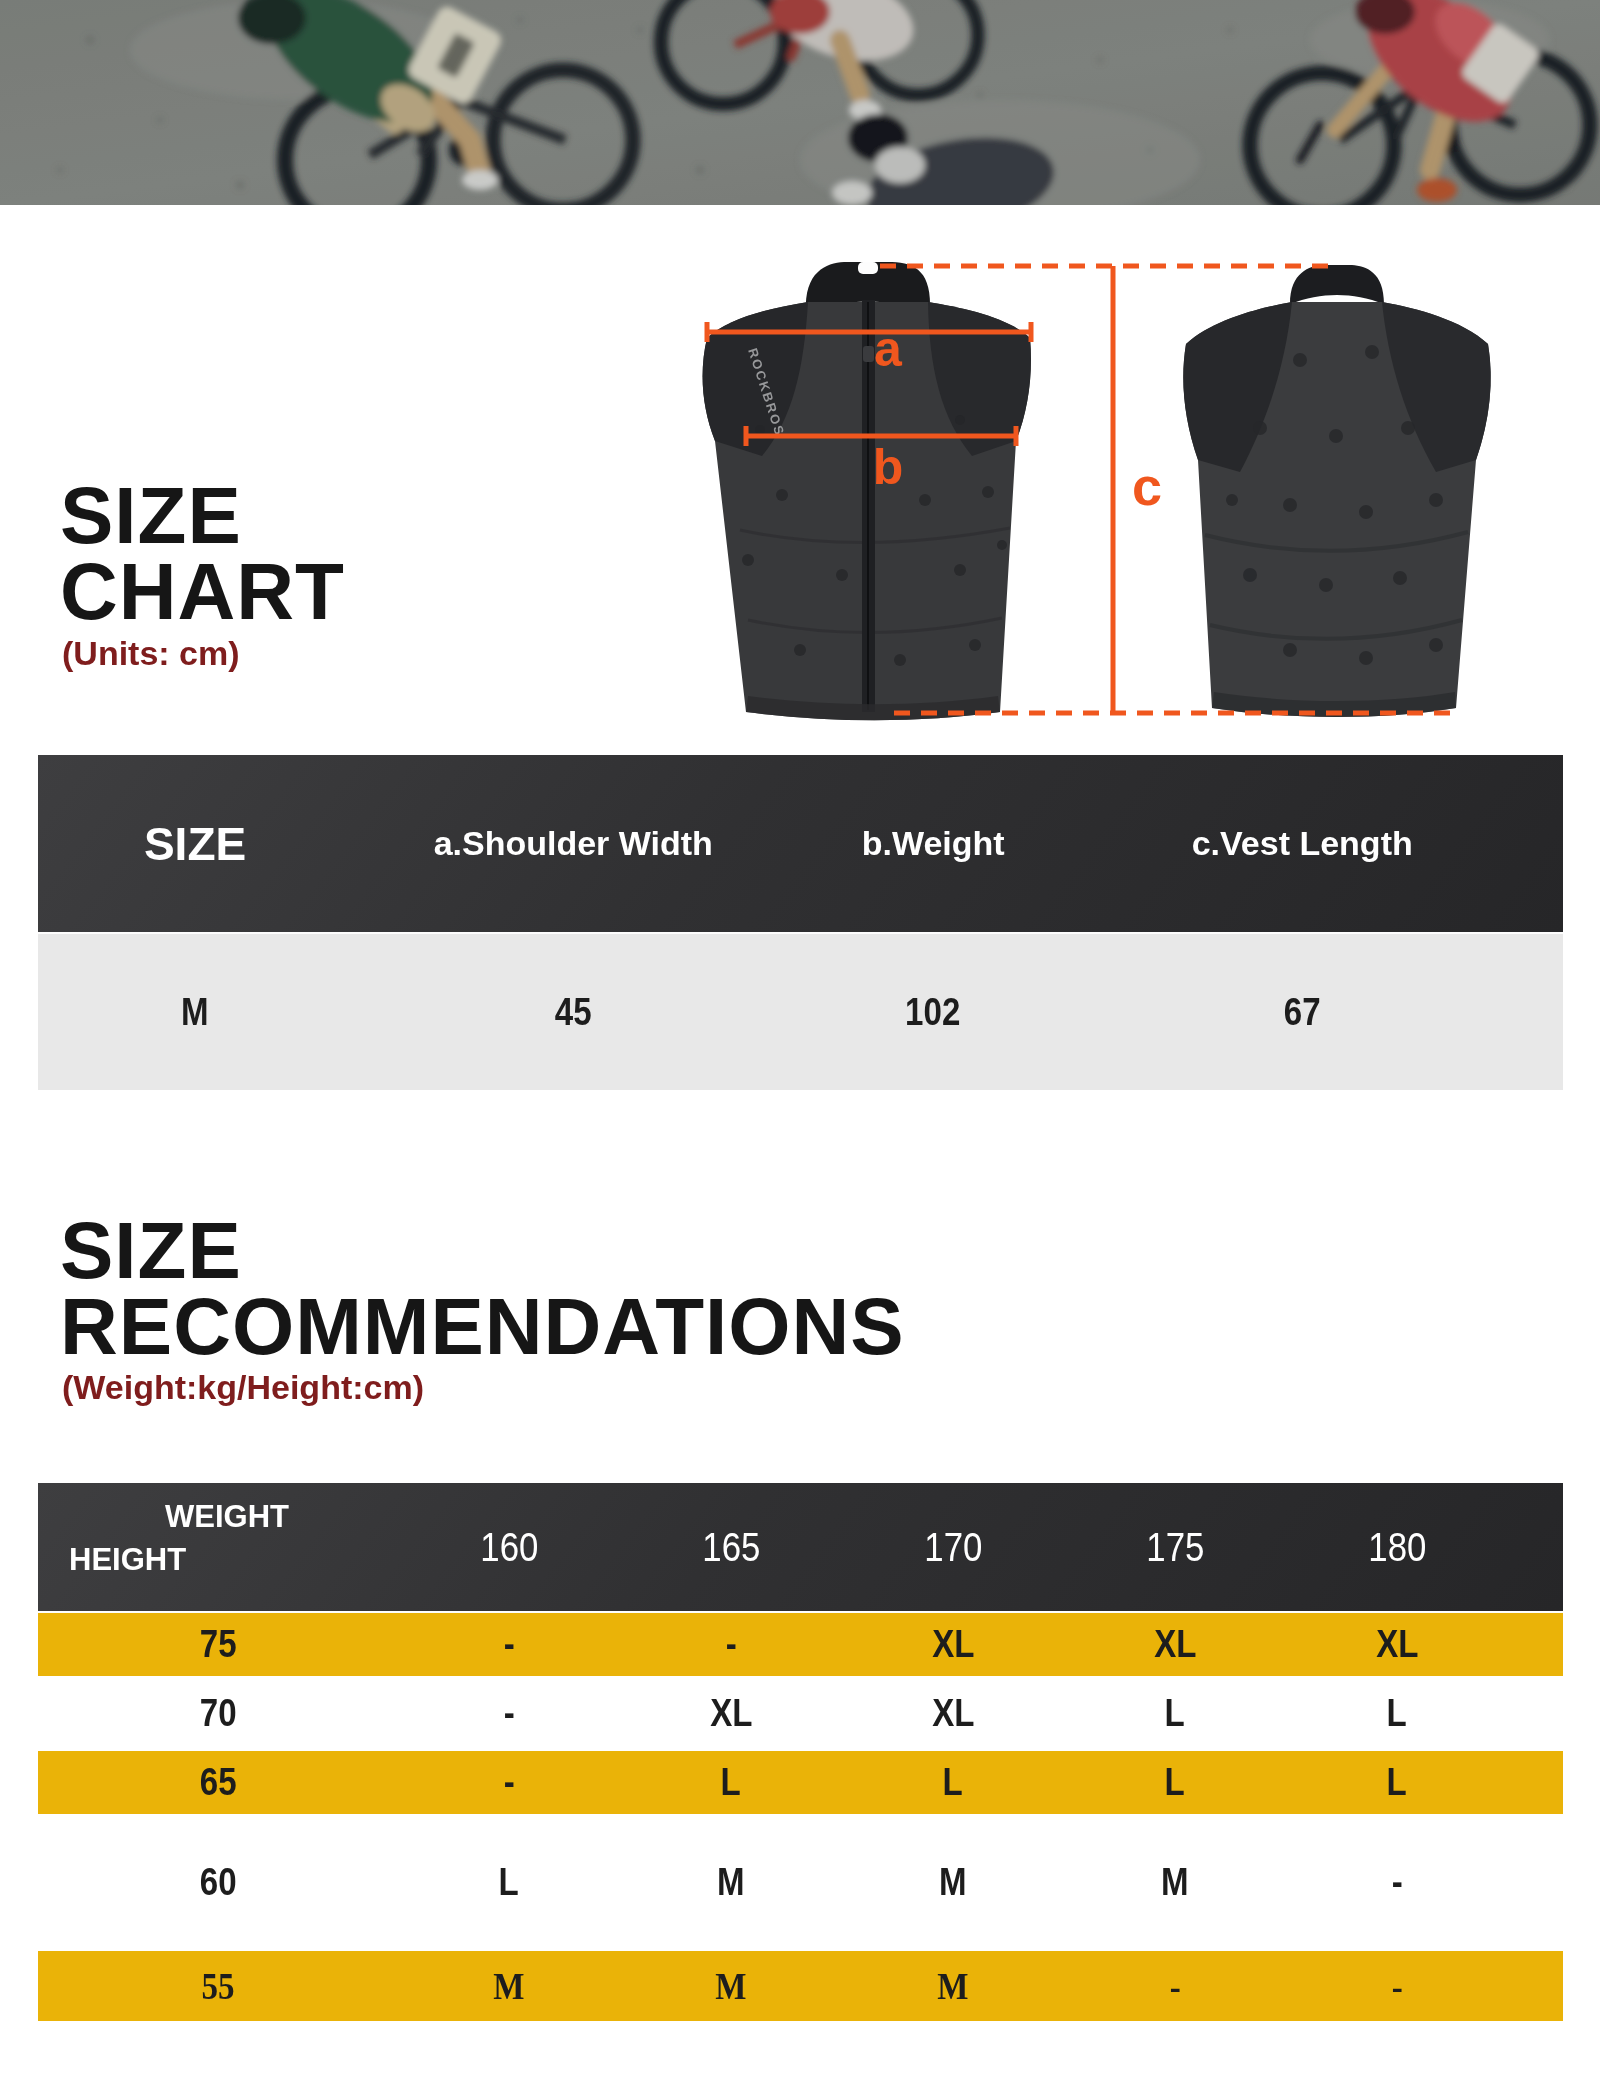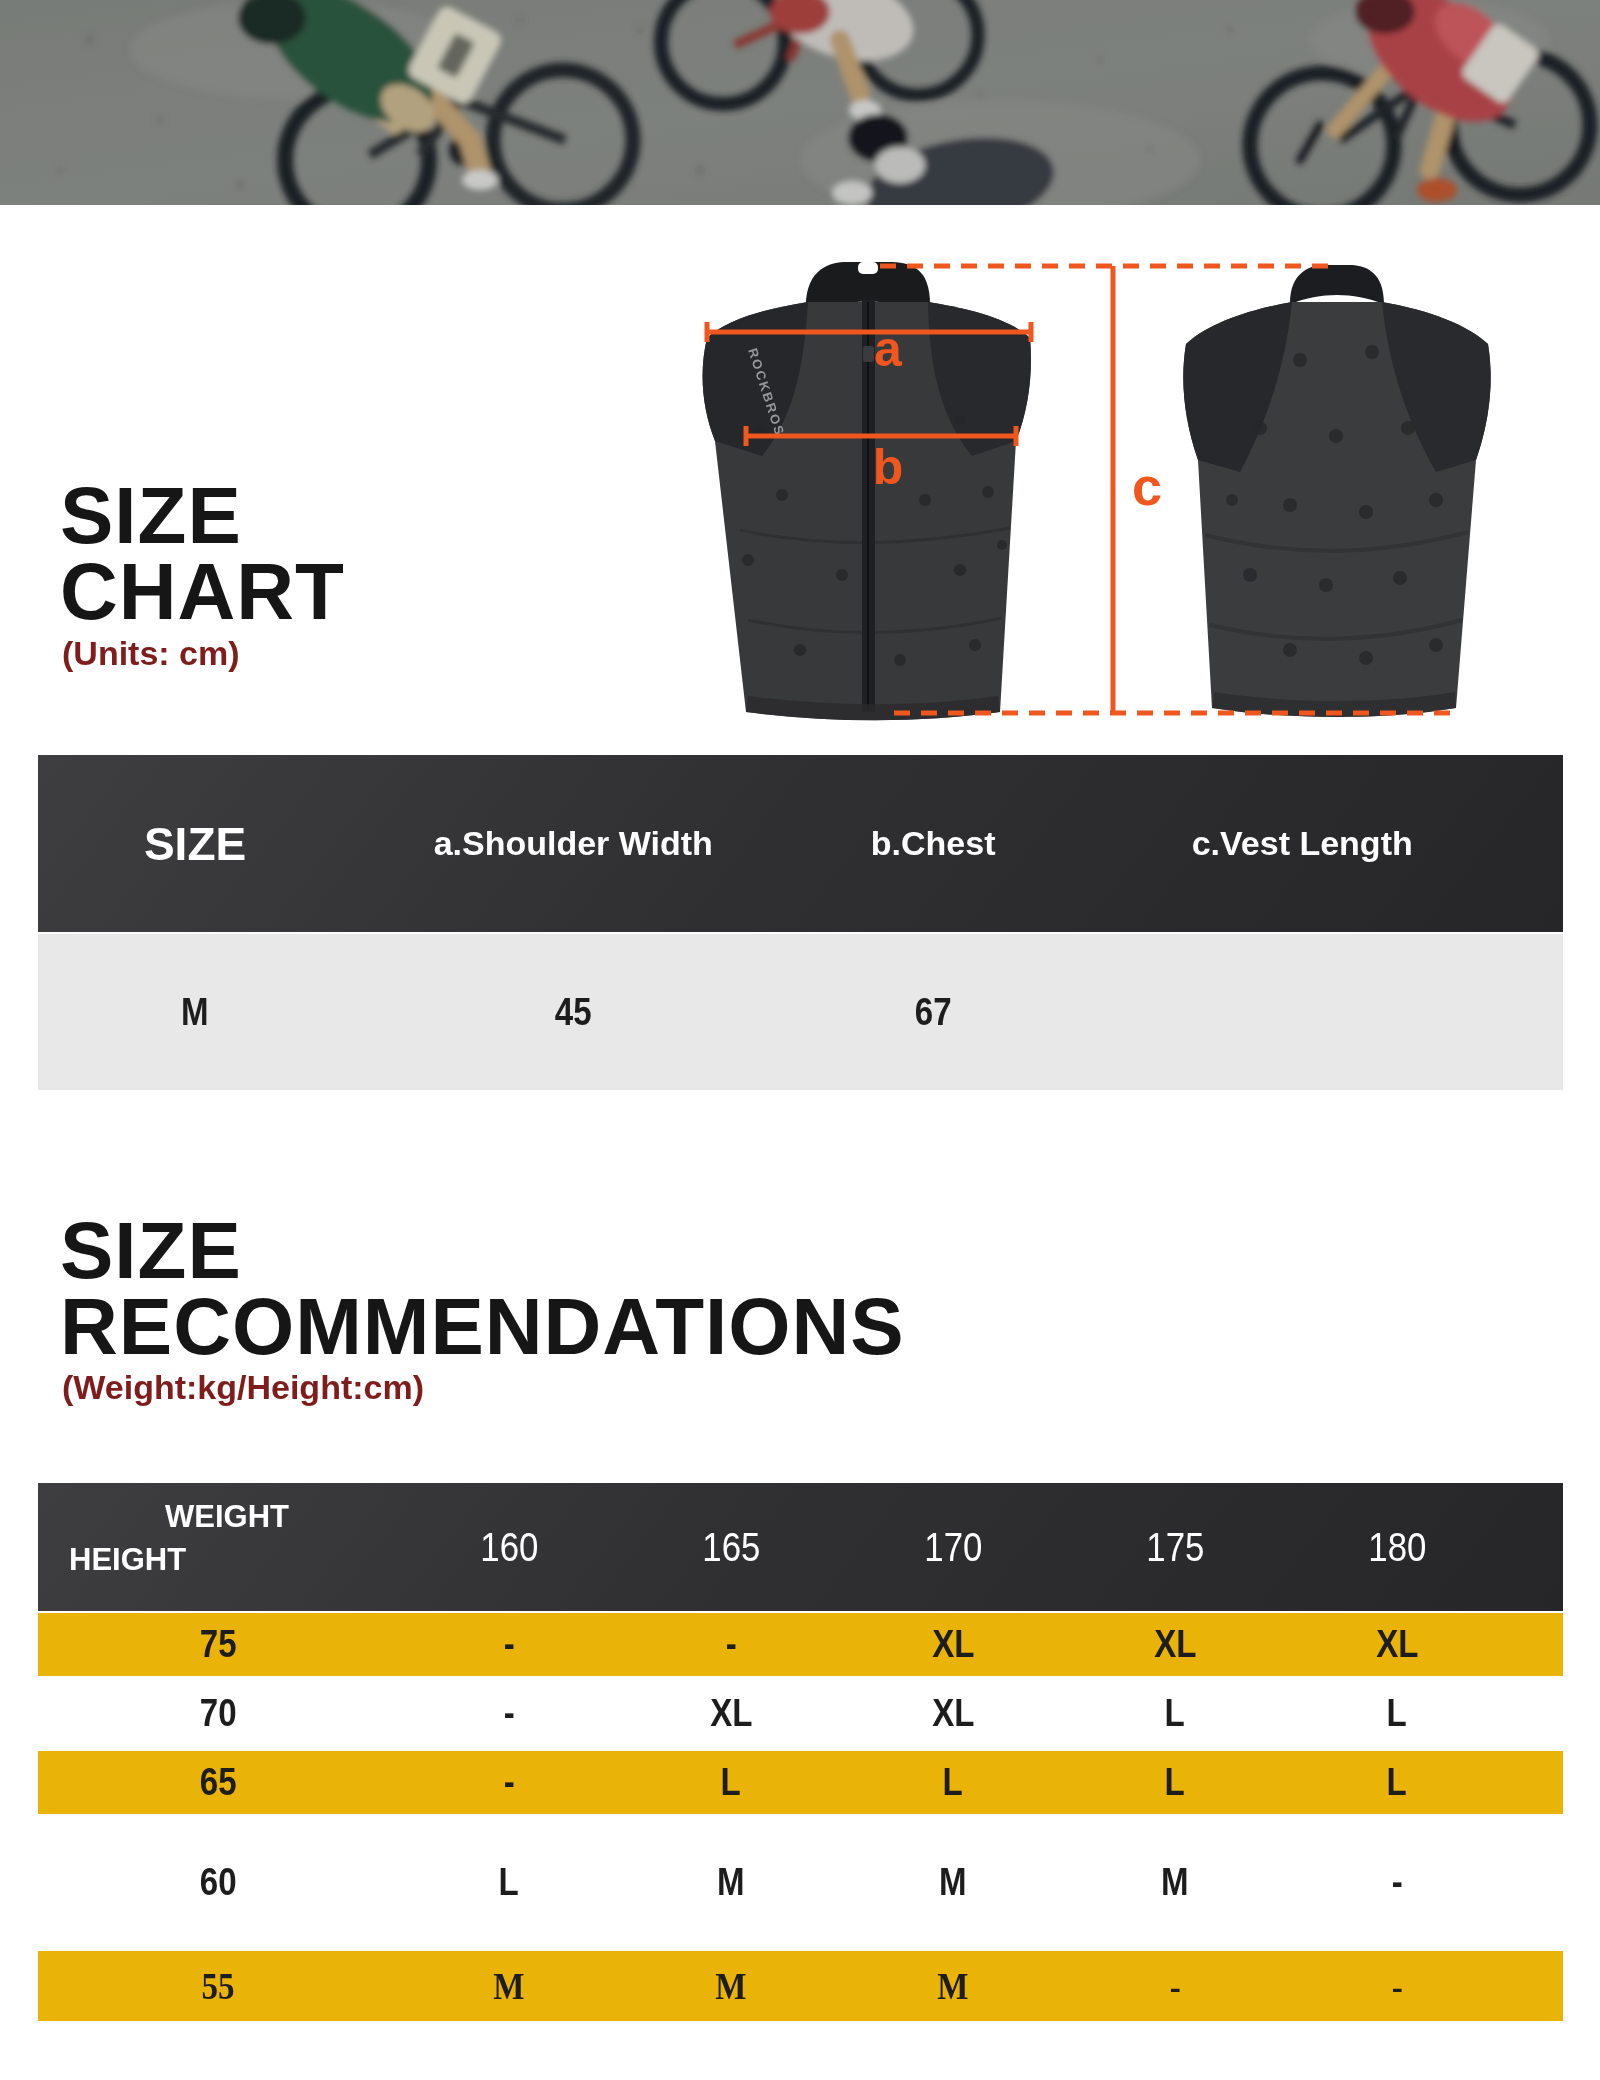--- a/index.html
+++ b/index.html
@@ -217,30 +217,33 @@
       <text x="888" y="366" font-size="50">a</text>
       <text x="888" y="484" font-size="50">b</text>
       <text x="1147" y="505" font-size="54">c</text>
     </g>
   </svg>
 
   <div class="table1">
     <div class="t1-head dark-head">
       <div class="cell first">SIZE</div>
       <div class="cell">a.Shoulder Width</div>
-      <div class="cell">b.Chest</div>
+      <div class="cell">b.Weight</div>
       <div class="cell">c.Vest Length</div>
       <div class="cell"></div>
     </div>
     <div class="t1-row">
       <div class="cell">
           <span class="cv">M</span>
         </div>
       <div class="cell">
           <span class="cv">45</span>
+        </div>
+      <div class="cell">
+          <span class="cv">102</span>
         </div>
       <div class="cell">
           <span class="cv">67</span>
         </div>
       <div class="cell"></div>
     </div>
   </div>
 
   <div id="heading-size-reco" class="big-heading">SIZE
 RECOMMENDATIONS</div>

